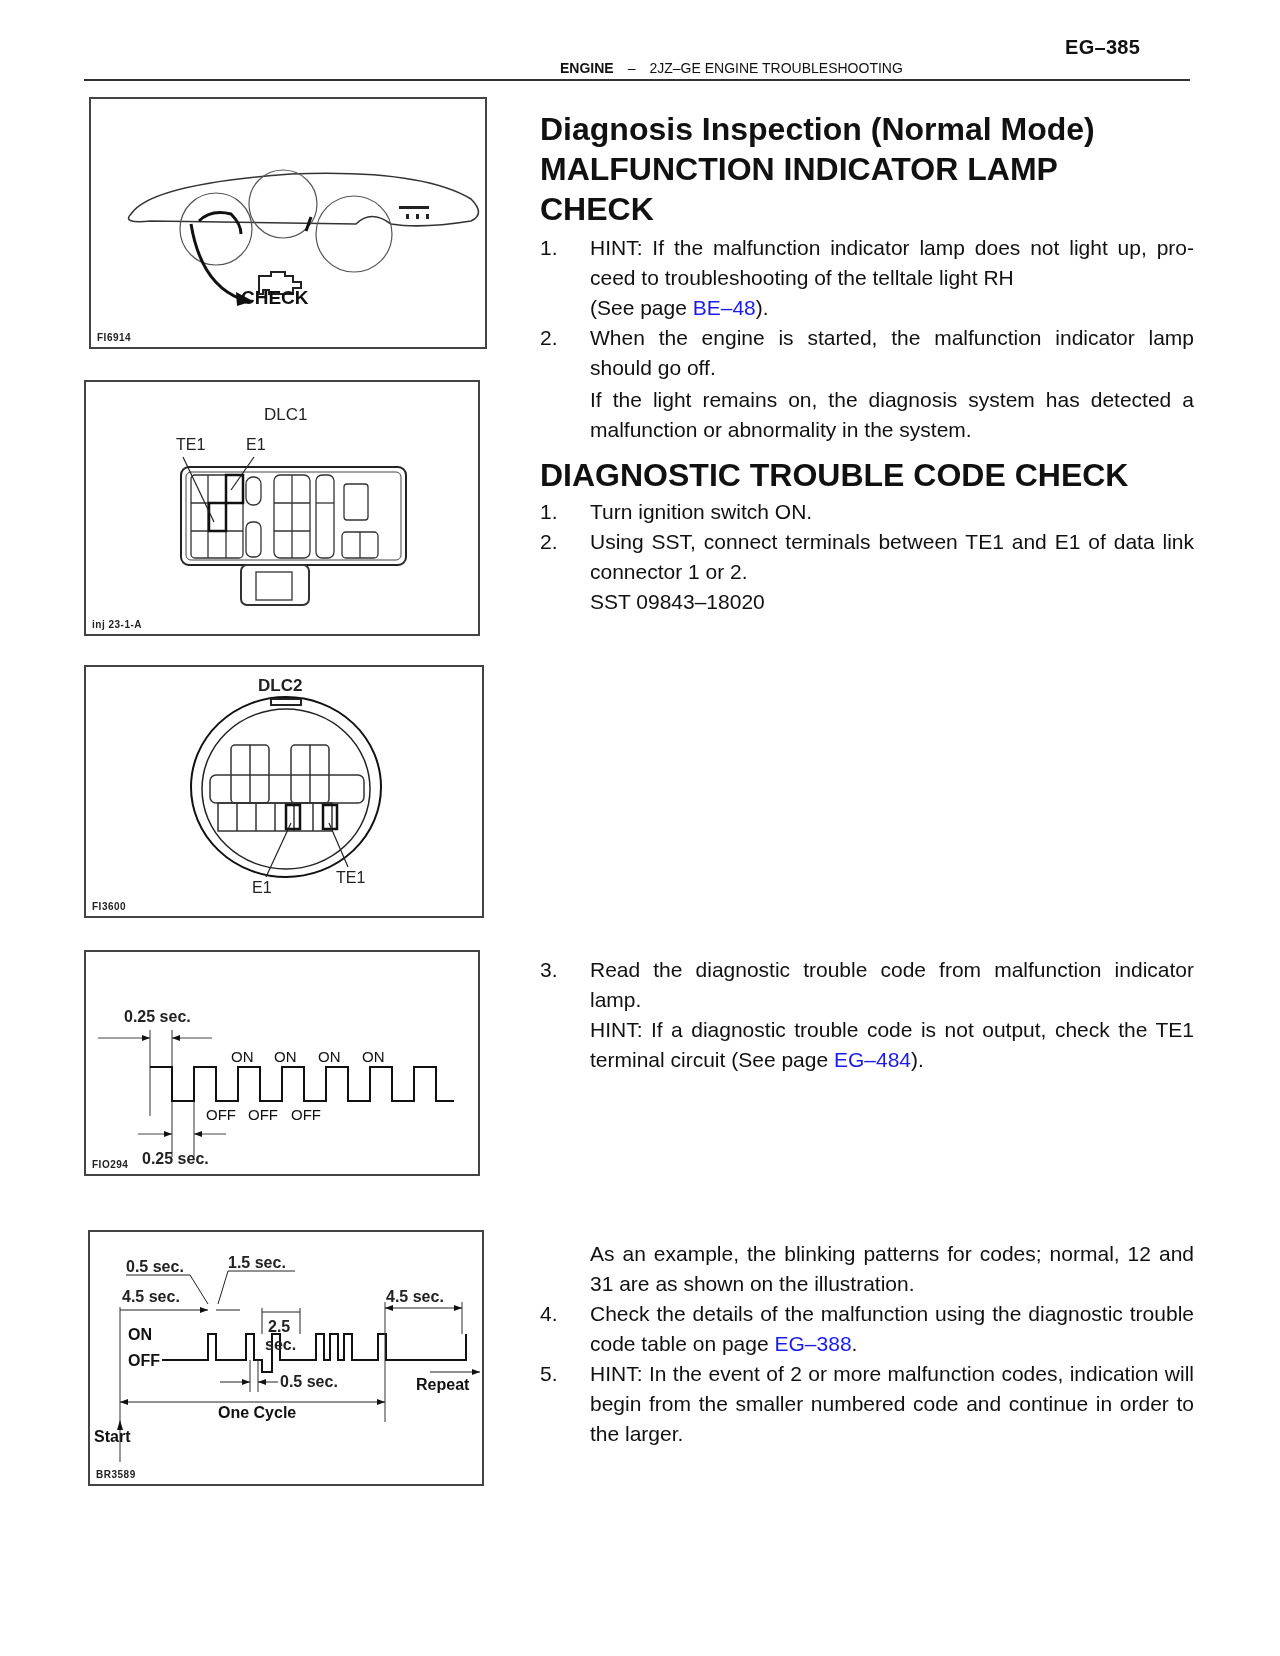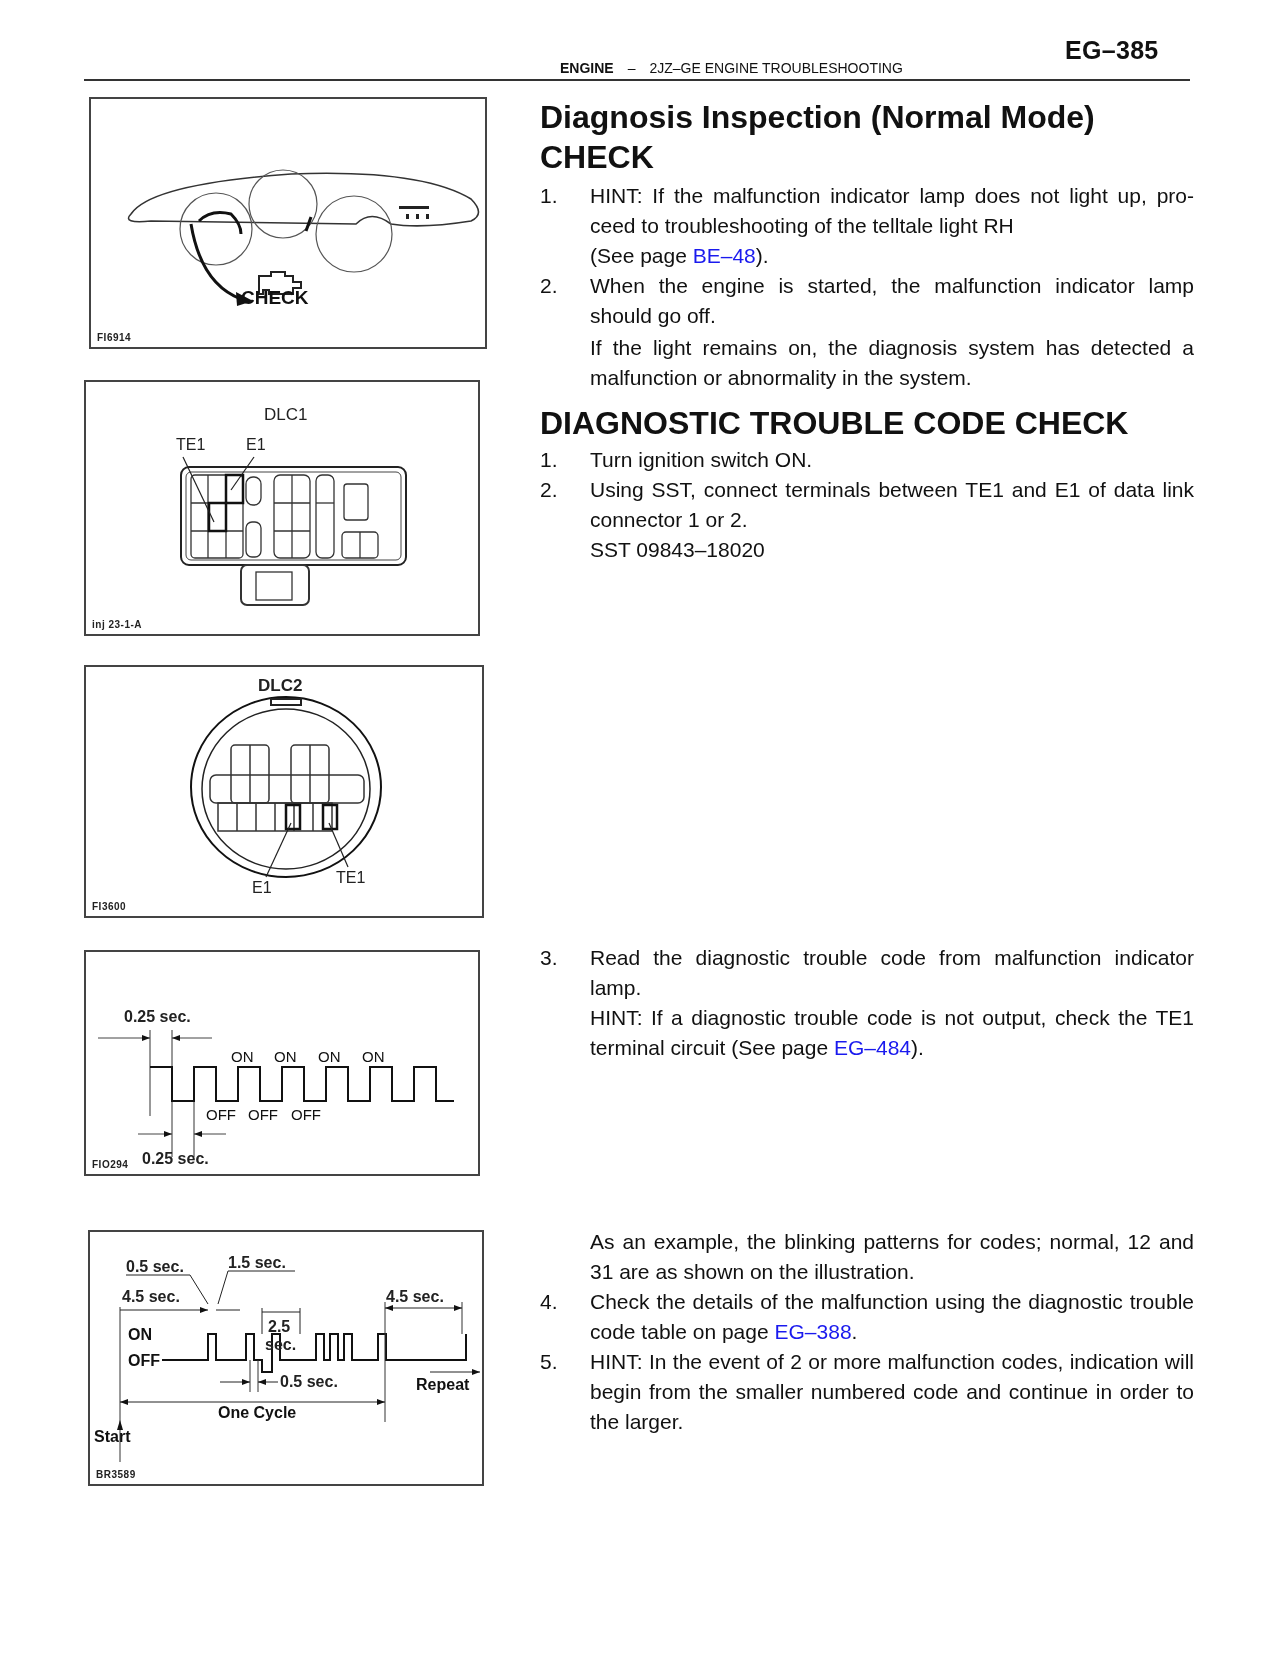--- a/index.html
+++ b/index.html
@@ -1,25 +1,25 @@
 <!DOCTYPE html>
 <html><head>
 <meta charset="utf-8">
 <style>
   html, body { margin:0; padding:0; background:#fff; }
   body { width:1280px; height:1656px; position:relative; font-family:"Liberation Sans", sans-serif; color:#111; overflow:hidden; }
-  .page-num { position:absolute; left:1065px; top:36px; font-size:25px; font-weight:bold; letter-spacing:0.3px;text-align:right; }
+  .page-num { position:absolute; left:1065px; top:36px; font-size:20px; font-weight:bold; letter-spacing:0.3px;text-align:right; }
   .running-head { position:absolute; left:560px; top:60px; font-size:14px; }
   .running-head .sec { font-weight:bold; }
   .running-head .dash { margin:0 14px; }
   .head-rule { position:absolute; left:84px; top:79px; width:1106px; height:2px; background:#333; }
   .fig { position:absolute; border:2px solid #444; background:#fff; box-sizing:border-box; }
   .fig svg { position:absolute; left:0; top:0; }
   .fig-code { position:absolute; left:6px; bottom:4px; font-size:10px; font-weight:bold; letter-spacing:0.5px; color:#222; }
-  .content { position:absolute; left:540px; width:654px; }
+  .content { position:absolute; left:540px; width:654px;margin-top:12px; }
   .h1 { font-size:32px; font-weight:bold; line-height:40px; margin:0; }
   .h2 { font-size:32px; font-weight:bold; line-height:40px; margin:0; }
   .step { position:relative; font-size:21px; line-height:30px; padding-left:50px; text-align:justify; }
   .step .num { position:absolute; left:0; top:0; }
   .para { font-size:21px; line-height:30px; padding-left:50px; text-align:justify; }
   .link { color:#1a1aee; }
   svg text { font-family:"Liberation Sans", sans-serif; }
 </style>
 </head>
 <body>
@@ -183,20 +183,21 @@
       <polygon points="287,167 295,170 287,173" fill="#111"></polygon>
     <text x="128" y="186" font-size="16" font-weight="bold" fill="#111">One Cycle</text>
     <polygon points="27,198 30,188 33,198" fill="#111"></polygon>
     <text x="4" y="210" font-size="16" font-weight="bold" fill="#111">Start</text>
   </svg>
   <div class="fig-code">BR3589</div>
 </div>
 
 <div class="content" style="top:97px;">
   <div class="h1">Diagnosis Inspection (Normal Mode)</div>
+  <div class="h1">MALFUNCTION INDICATOR LAMP</div>
   <div class="h1">CHECK</div>
   <div class="step" style="margin-top:4px;">
     <span class="num">1.</span>
   </div>
   <div class="para">HINT: If the malfunction indicator lamp does not light up, pro-ceed to troubleshooting of the telltale light RH</div>
   <div class="para"><span>(See page </span><span class="link">BE–48</span><span>).</span></div>
   <div class="step">
     <span class="num">2.</span>
     <span>When the engine is started, the malfunction indicator lamp should go off.</span>
   </div>

